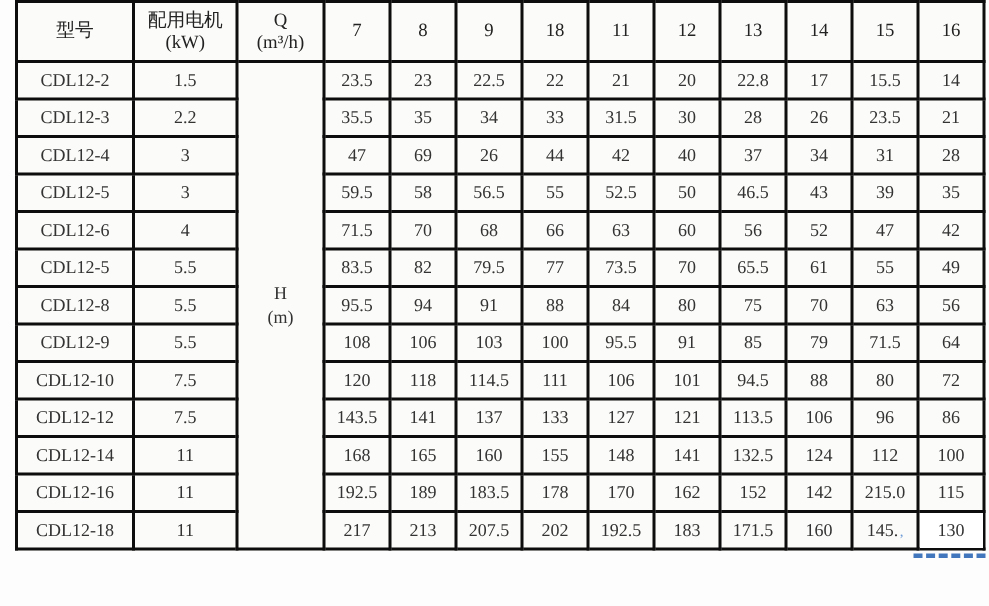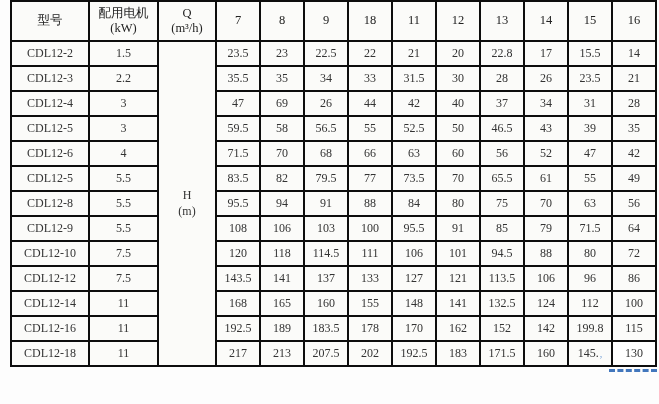--- a/index.html
+++ b/index.html
@@ -263,21 +263,21 @@
           <td>CDL12-16</td>
           <td>11</td>
           <td>192.5</td>
           <td>189</td>
           <td>183.5</td>
           <td>178</td>
           <td>170</td>
           <td>162</td>
           <td>152</td>
           <td>142</td>
-          <td>199.8</td>
+          <td>215.0</td>
           <td>115</td>
         </tr>
         <tr>
           <td>CDL12-18</td>
           <td>11</td>
           <td>217</td>
           <td>213</td>
           <td>207.5</td>
           <td>202</td>
           <td>192.5</td>

